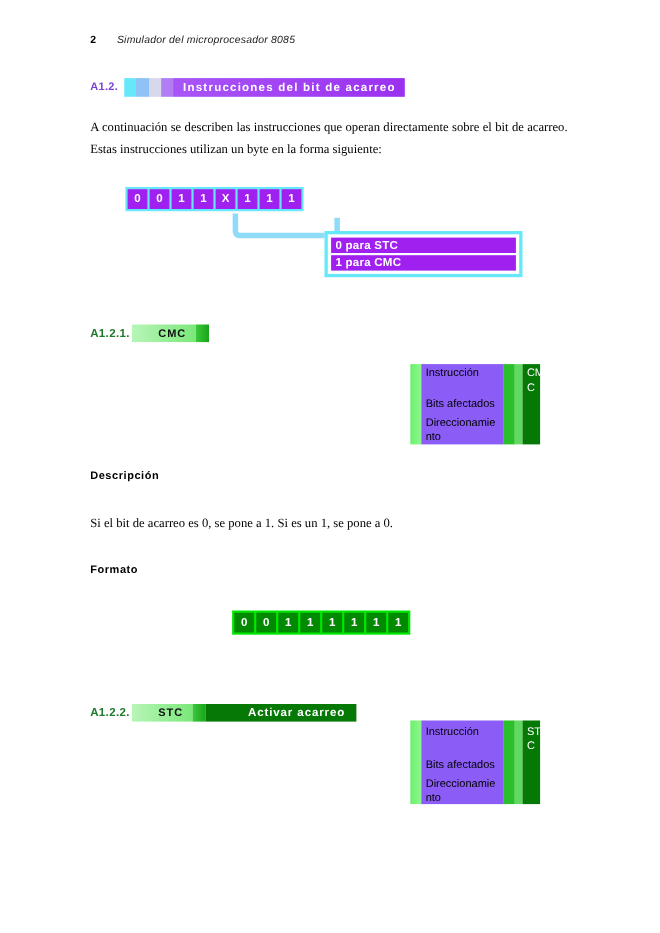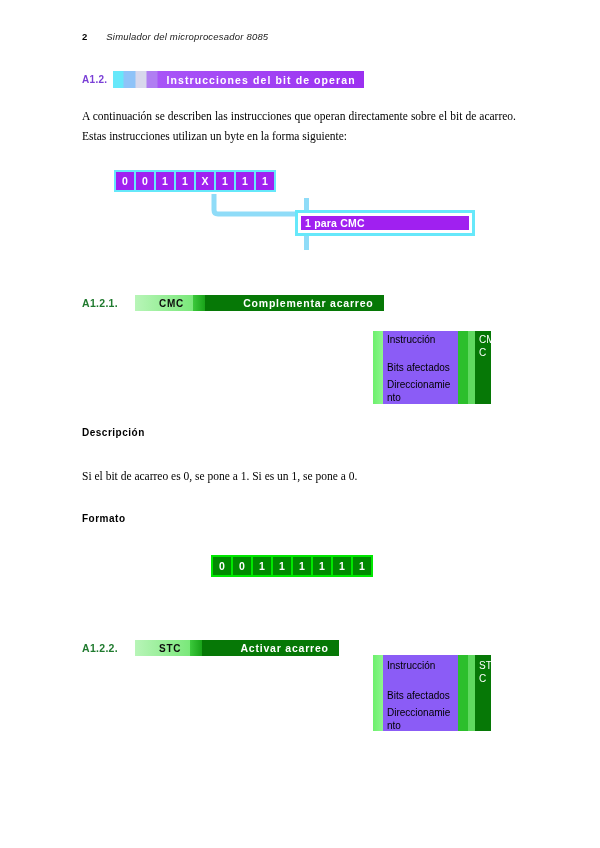--- a/index.html
+++ b/index.html
@@ -90,21 +90,21 @@
     height: 16px;
   }
   .h3-num {
     font-family: "Liberation Sans", sans-serif;
     font-weight: bold;
     font-size: 10.5px;
     color: #1f7a2e;
     letter-spacing: 0.3px;
     display: flex;
     align-items: center;
-    padding-right: 17px;
+    padding-right: 2px;
   }
   .h3-bar {
     display: flex;
     align-items: center;
     height: 16px;
     white-space: nowrap;
   }
   .h3-mnemonic {
     font-family: "Liberation Sans", sans-serif;
     font-weight: bold;
@@ -278,21 +278,21 @@
 <body>
 
 <div class="page-header">
   <span class="page-number">2</span>
   <span class="page-header-title">Simulador del microprocesador 8085</span>
 </div>
 
 <div class="h2-row" style="top:71px;">
   <span class="h2-num">A1.2.</span>
   <span class="h2-bar">
-    <span class="h2-bar-label">Instrucciones del bit de operan</span>
+    <span class="h2-bar-label">Instrucciones del bit de acarreo</span>
   </span>
 </div>
 
 <div class="para" style="top:106px; width:434px;">A continuación se describen las instrucciones que operan directamente sobre el bit de acarreo. Estas instrucciones utilizan un byte en la forma siguiente:</div>
 
 <div class="bitrow purple" style="left:114px; top:170px;">
   <span class="bitcell">0</span>
   <span class="bitcell">0</span>
   <span class="bitcell">1</span>
   <span class="bitcell">1</span>
@@ -301,31 +301,29 @@
   <span class="bitcell">1</span>
   <span class="bitcell">1</span>
 </div>
 
 <svg class="leader" style="left:180px; top:190px;" width="140" height="62">
   <path d="M 34 4 L 34 20 Q 34 24 38 24 L 126 24" stroke="#8fdcf8" stroke-width="5" fill="none" stroke-linecap="butt"></path>
   <rect x="124" y="8" width="5" height="52" fill="#8fdcf8"></rect>
 </svg>
 
 <div class="callout" style="left:295px; top:210px; width:180px;">
+  <div class="callout-line">0 para STC</div>
   <div class="callout-line">1 para CMC</div>
 </div>
 
 <div class="h3-row" style="top:295px;">
   <span class="h3-num">A1.2.1.</span>
   <span class="h3-bar">
     <span class="h3-mnemonic">CMC</span>
     <span class="h3-gap"></span>
-    <span class="h3-title">
-        <span>Complementar acarreo</span>
-      </span>
   </span>
 </div>
 
 <div class="info-table" style="left:373px; top:331px; width:145px; height:73px;">
   <div class="it-col-left"></div>
   <div class="it-col-labels">
     <div class="it-label">Instrucción</div>
     <div class="it-sep"></div>
     <div class="it-label" style="margin-top:11px;">Bits afectados</div>
     <div class="it-sep"></div>

